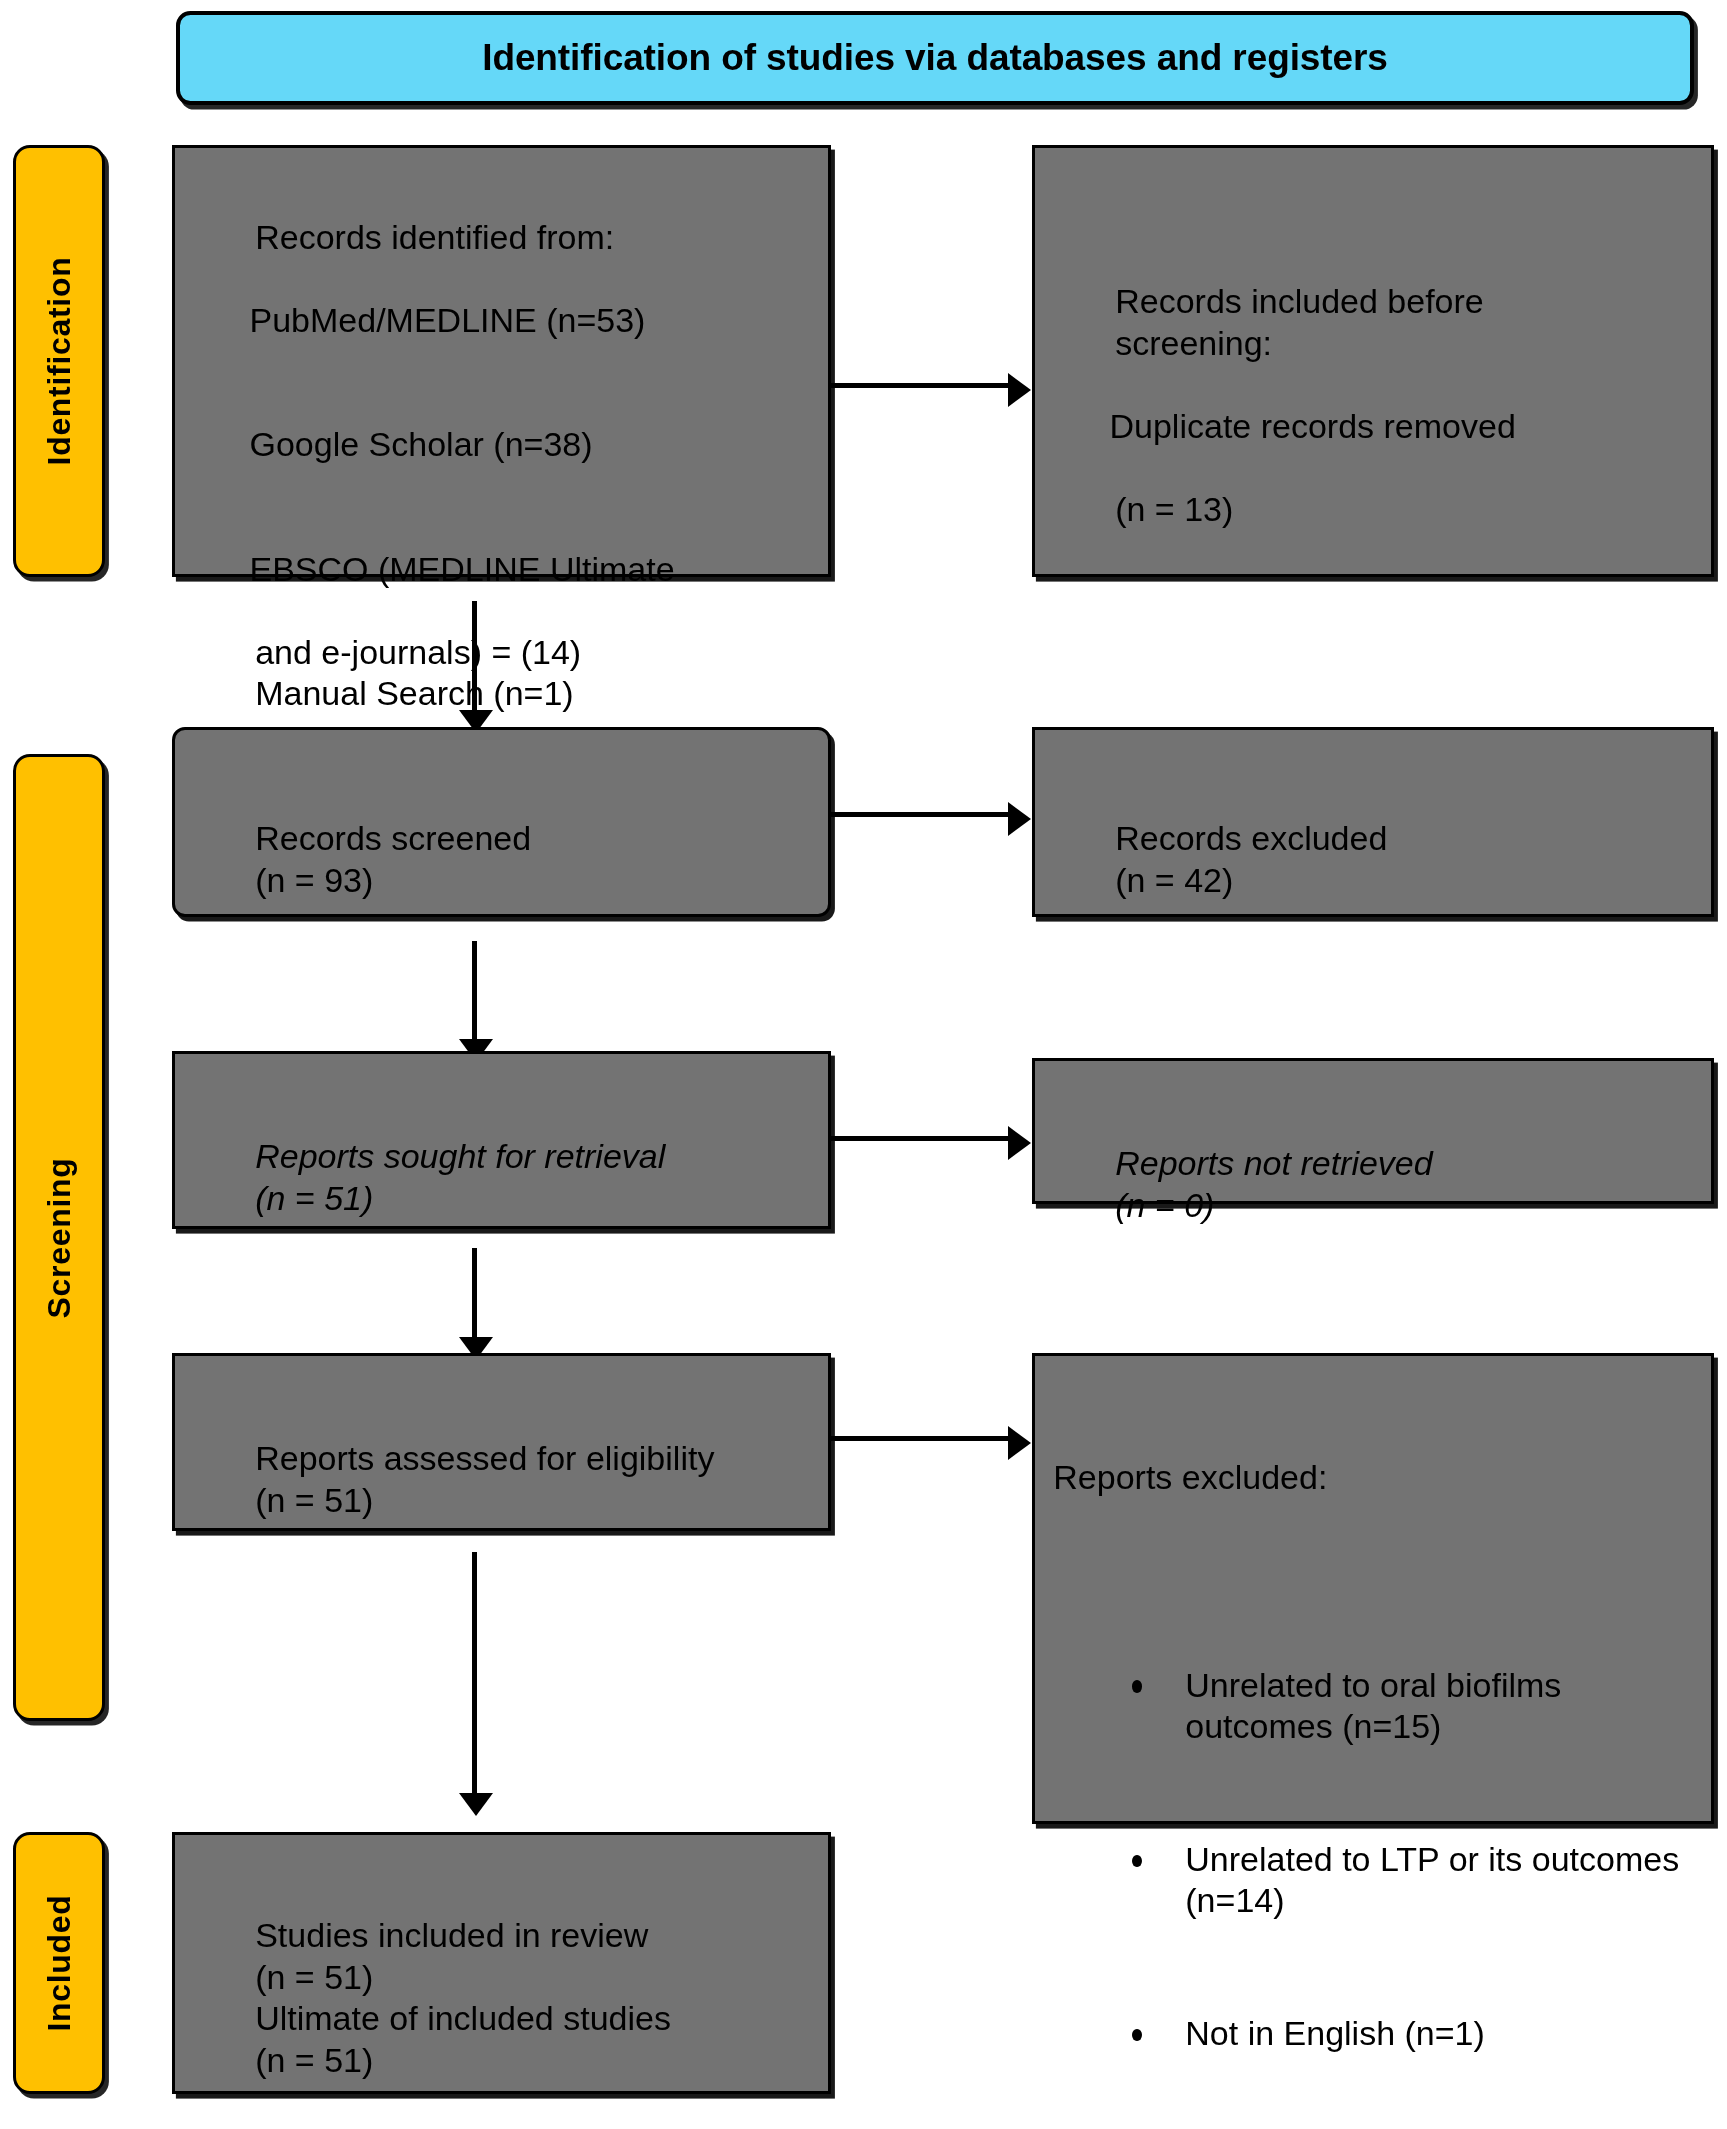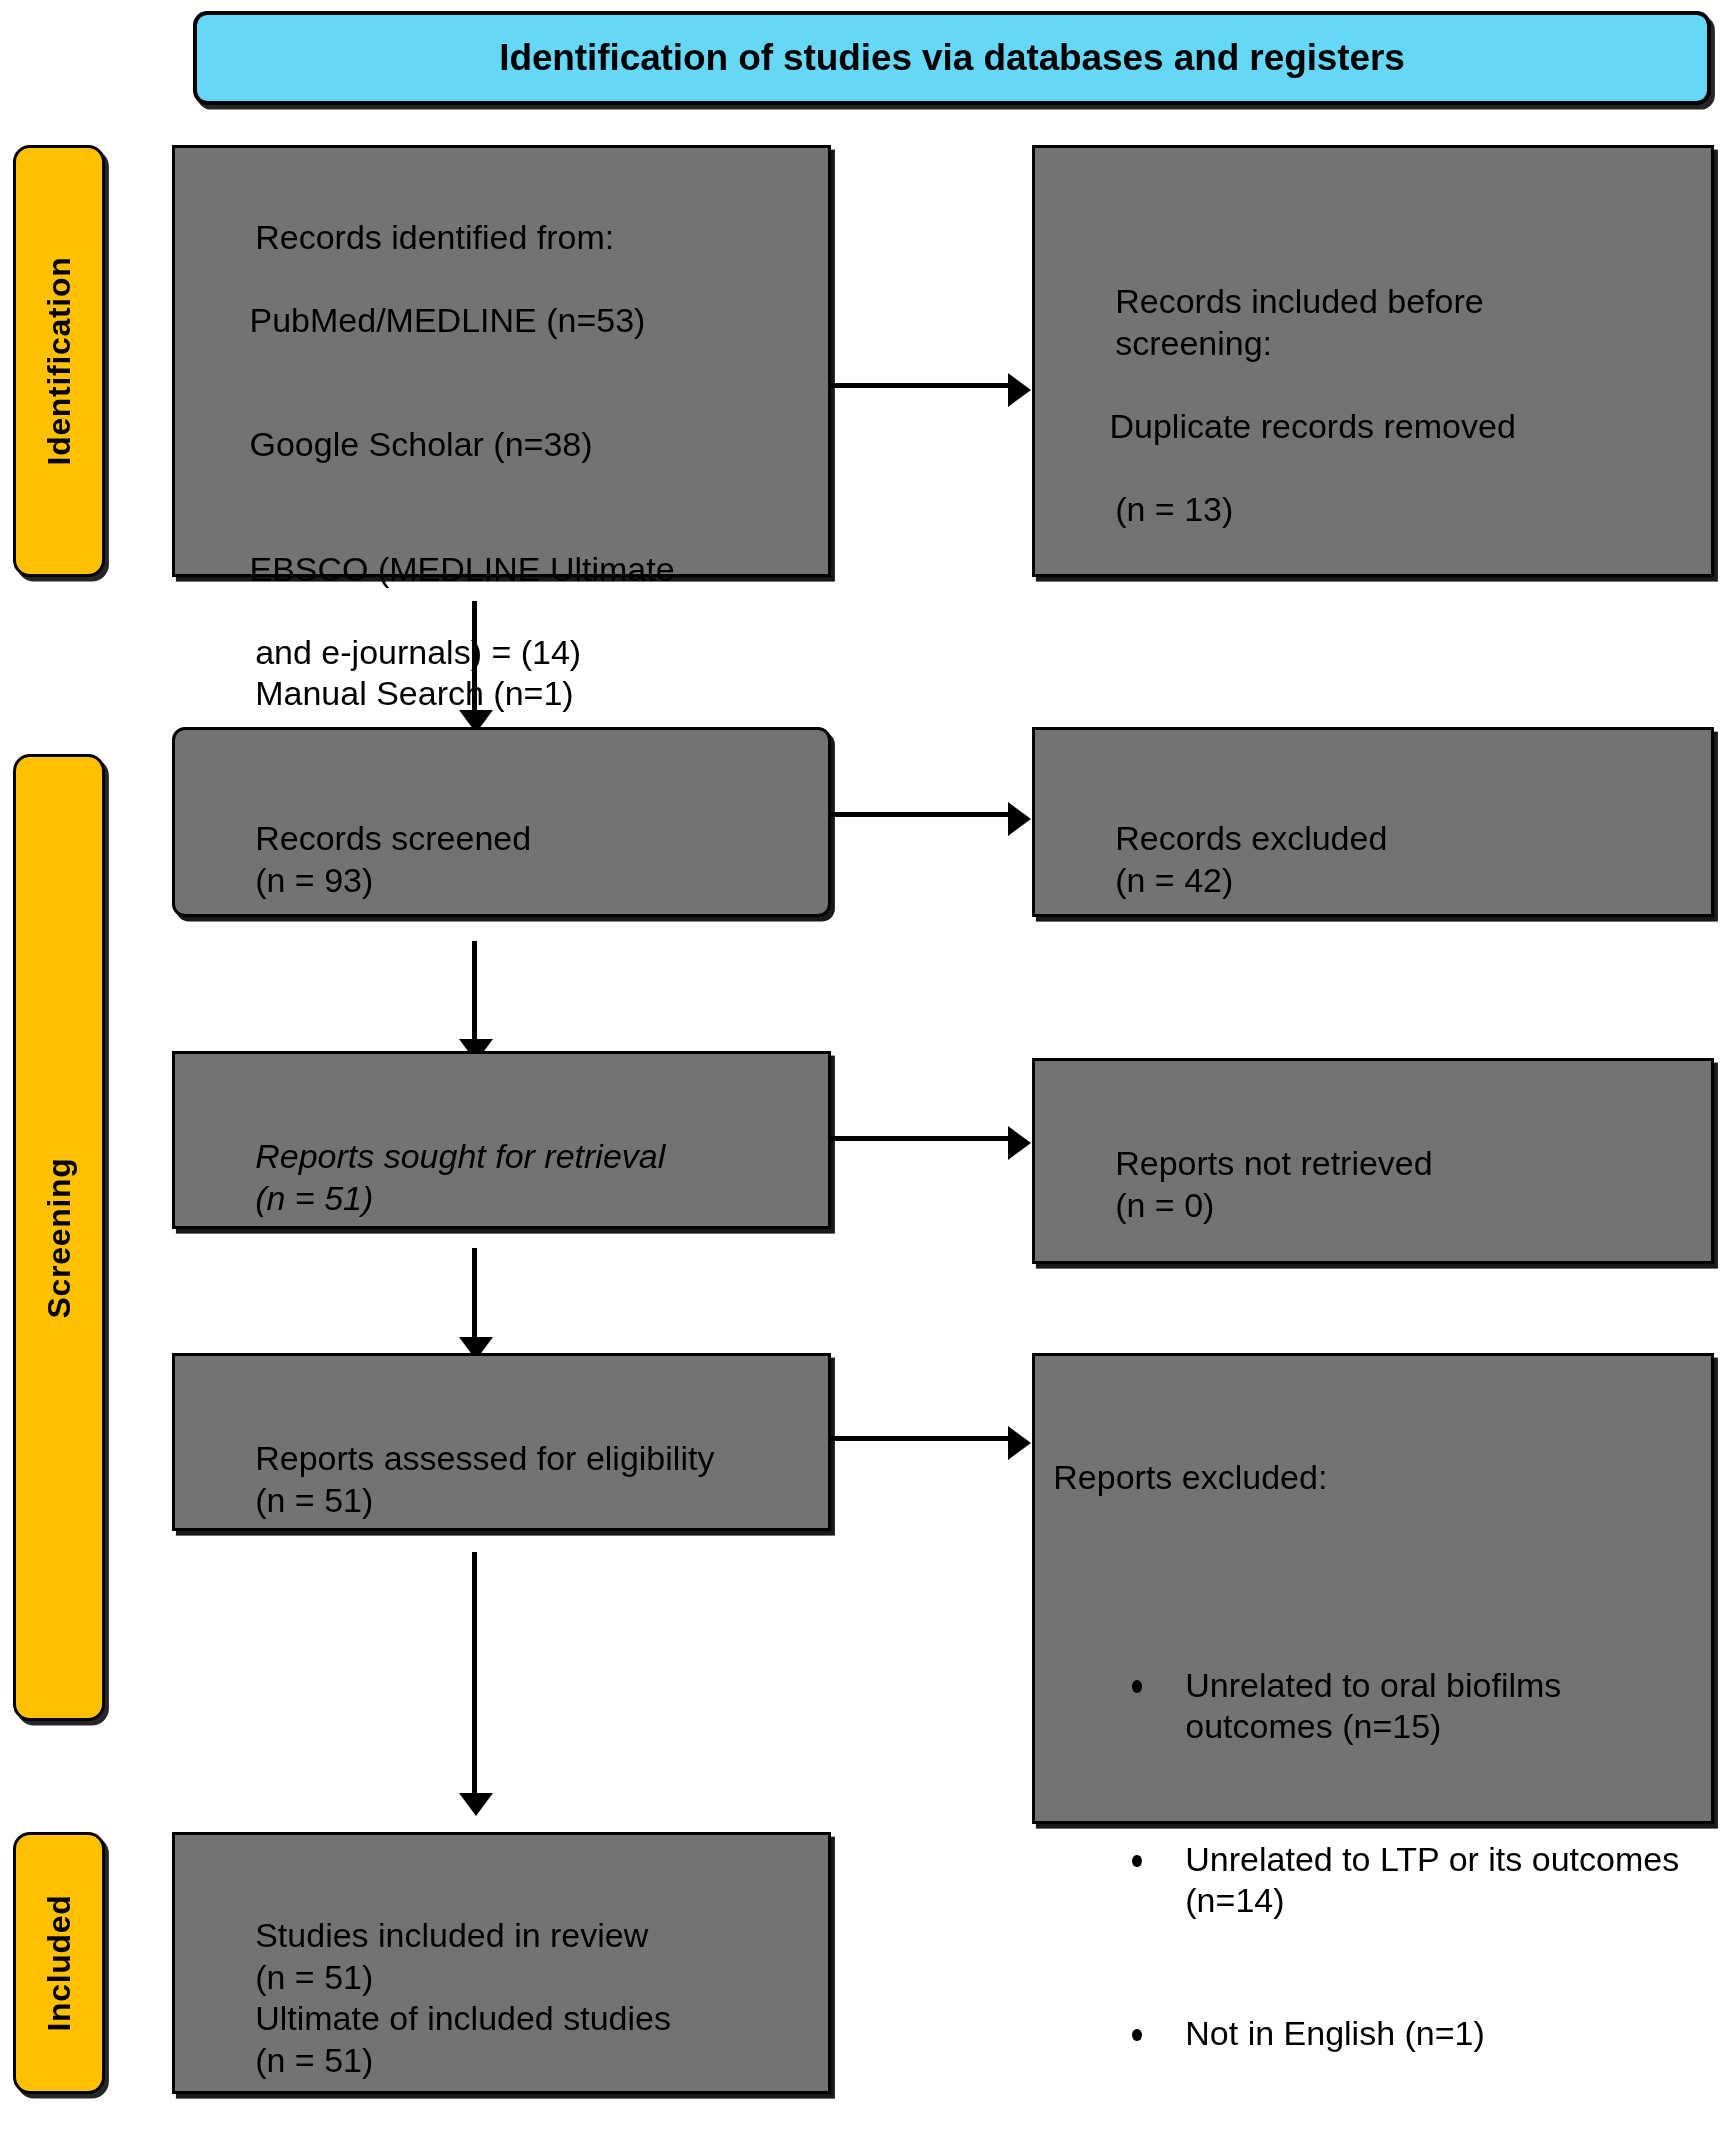--- a/index.html
+++ b/index.html
@@ -13,21 +13,21 @@
     height: 2129px;
     background: #ffffff;
     font-family: "Liberation Sans", sans-serif;
     color: #000000;
     overflow: hidden;
   }
 
   
   .banner {
     position: absolute;
-    left: 193px;
+    left: 176px;
     top: 10.5px;
     width: 1518px;
     height: 94px;
     background: #65d8f8;
     border: 4.6px solid #000000;
     border-radius: 14.4px;
     box-sizing: border-box;
     display: flex;
     align-items: center;
     justify-content: center;
@@ -207,21 +207,21 @@
 
   <div class="arrow-v" style="left:472px; top:941px; height:99px;"></div>
 
   <div class="box" style="left:172px; top:1051px; width:659px; height:178px;font-style:italic;">
     <div class="box-text" style="top:41px;">
       <span>Reports sought for retrieval</span>
       <span>(n = 51)</span>
     </div>
   </div>
 
-  <div class="box" style="left:1032px; top:1058px; width:682px; height:206px;">
+  <div class="box" style="left:1032px; top:1058px; width:682px; height:146px;font-style:italic;">
     <div class="box-text" style="top:41px;">
       <span>Reports not retrieved</span>
       <span>(n = 0)</span>
     </div>
   </div>
 
   <div class="arrow-h" style="left:831px; top:1136px; width:178px;"></div>
 
   <div class="arrow-v" style="left:472px; top:1248px; height:90px;"></div>
 

